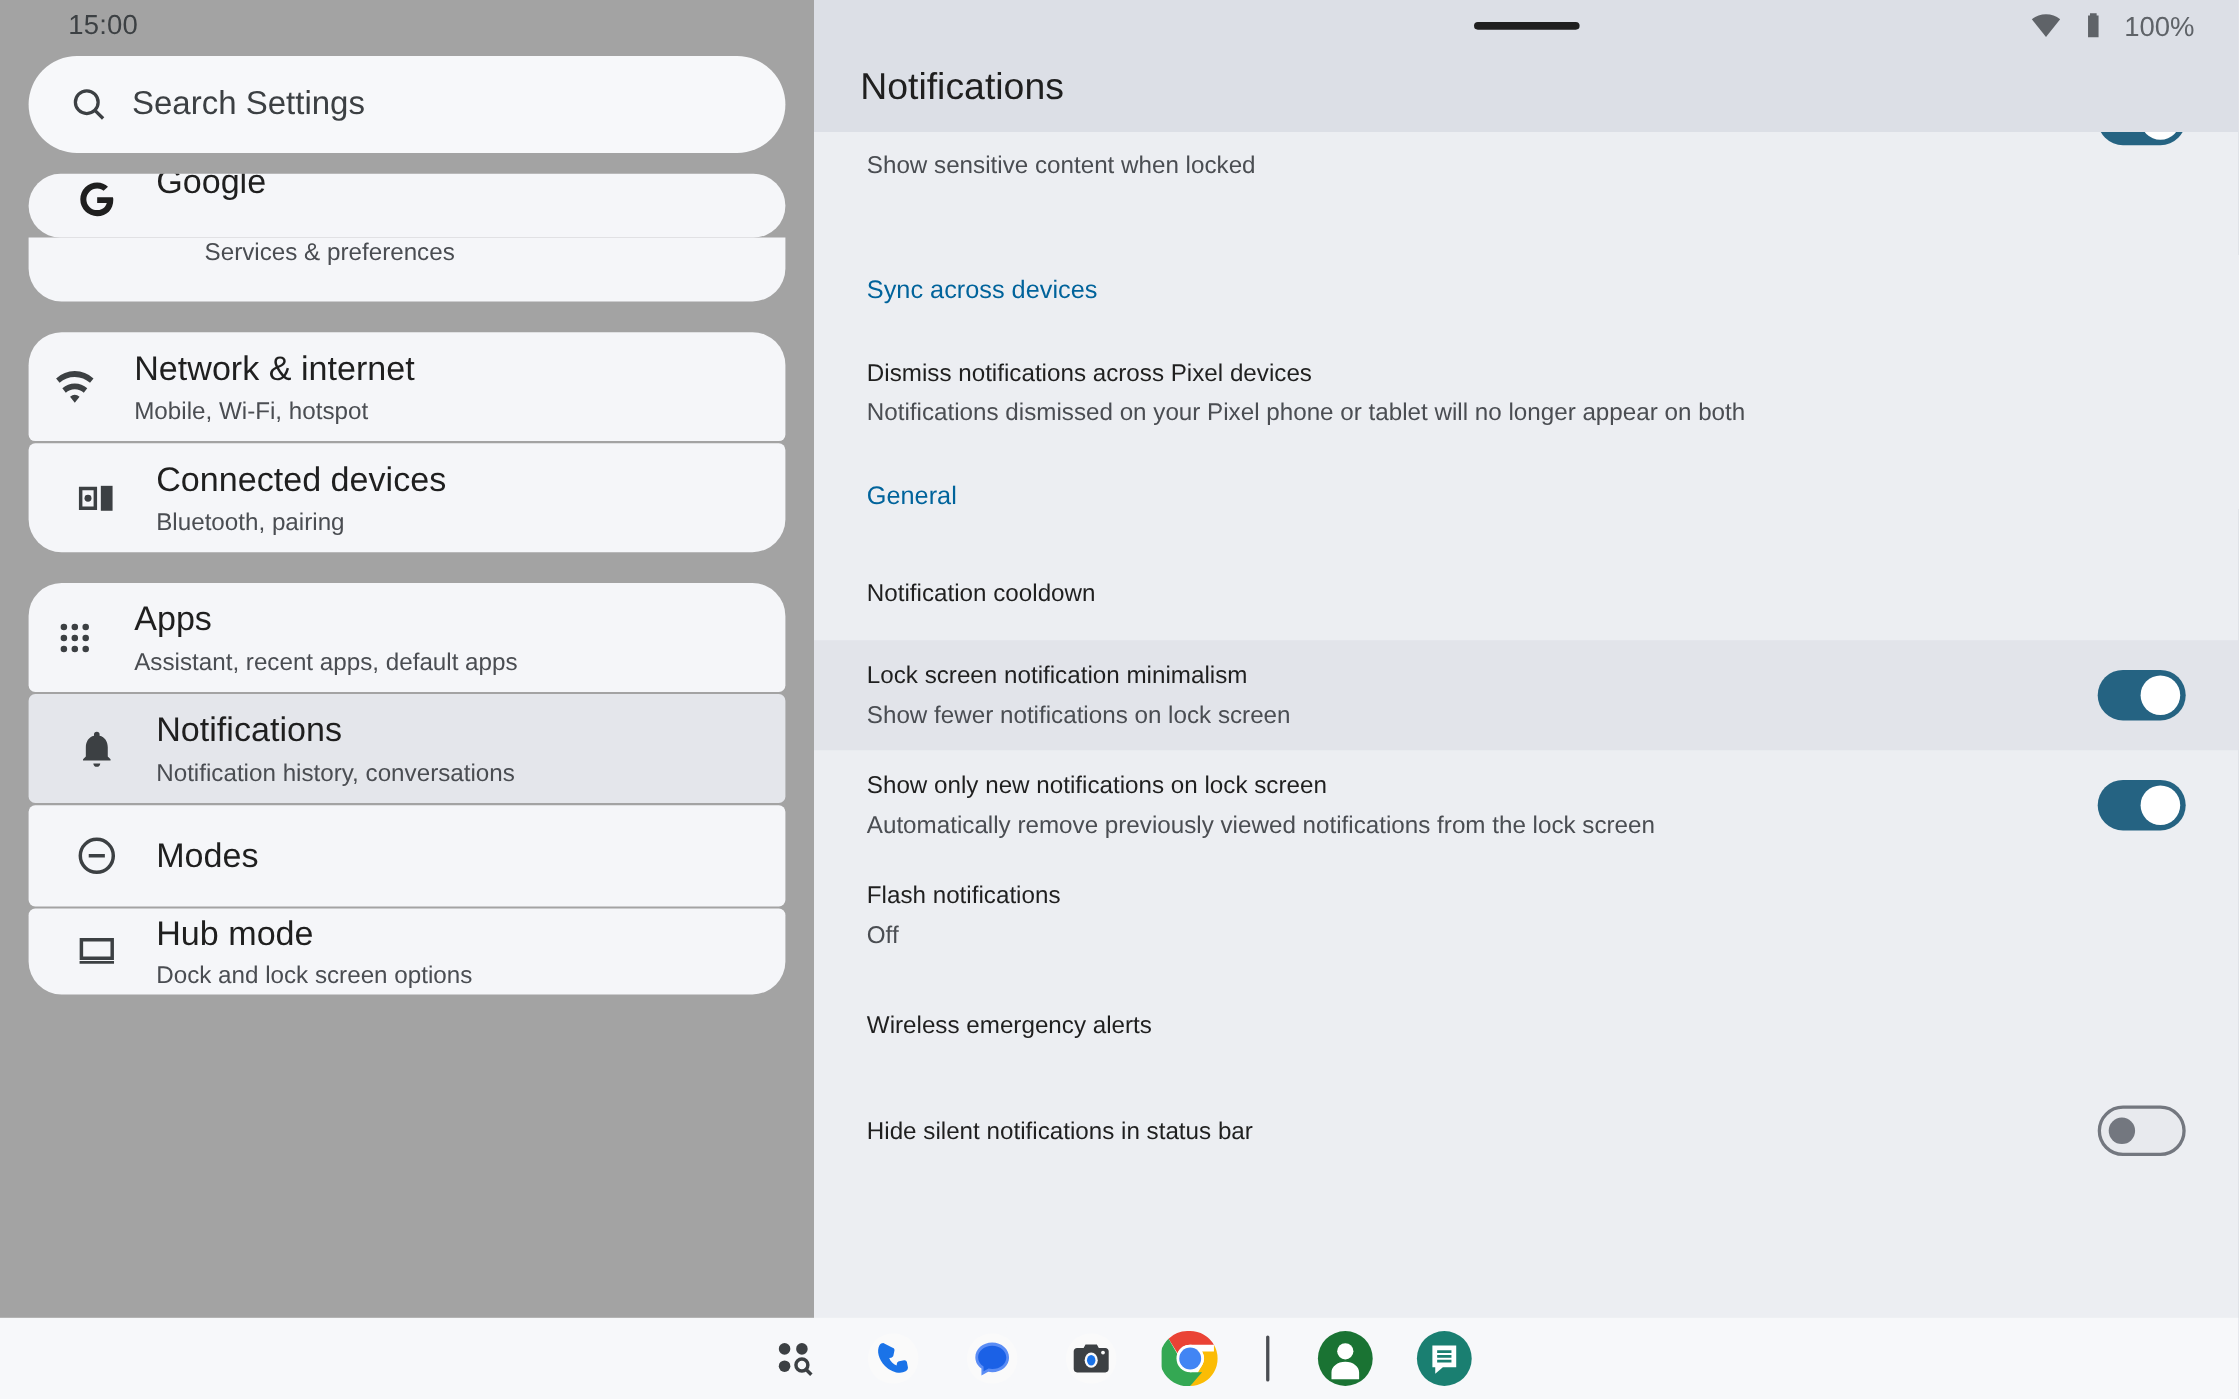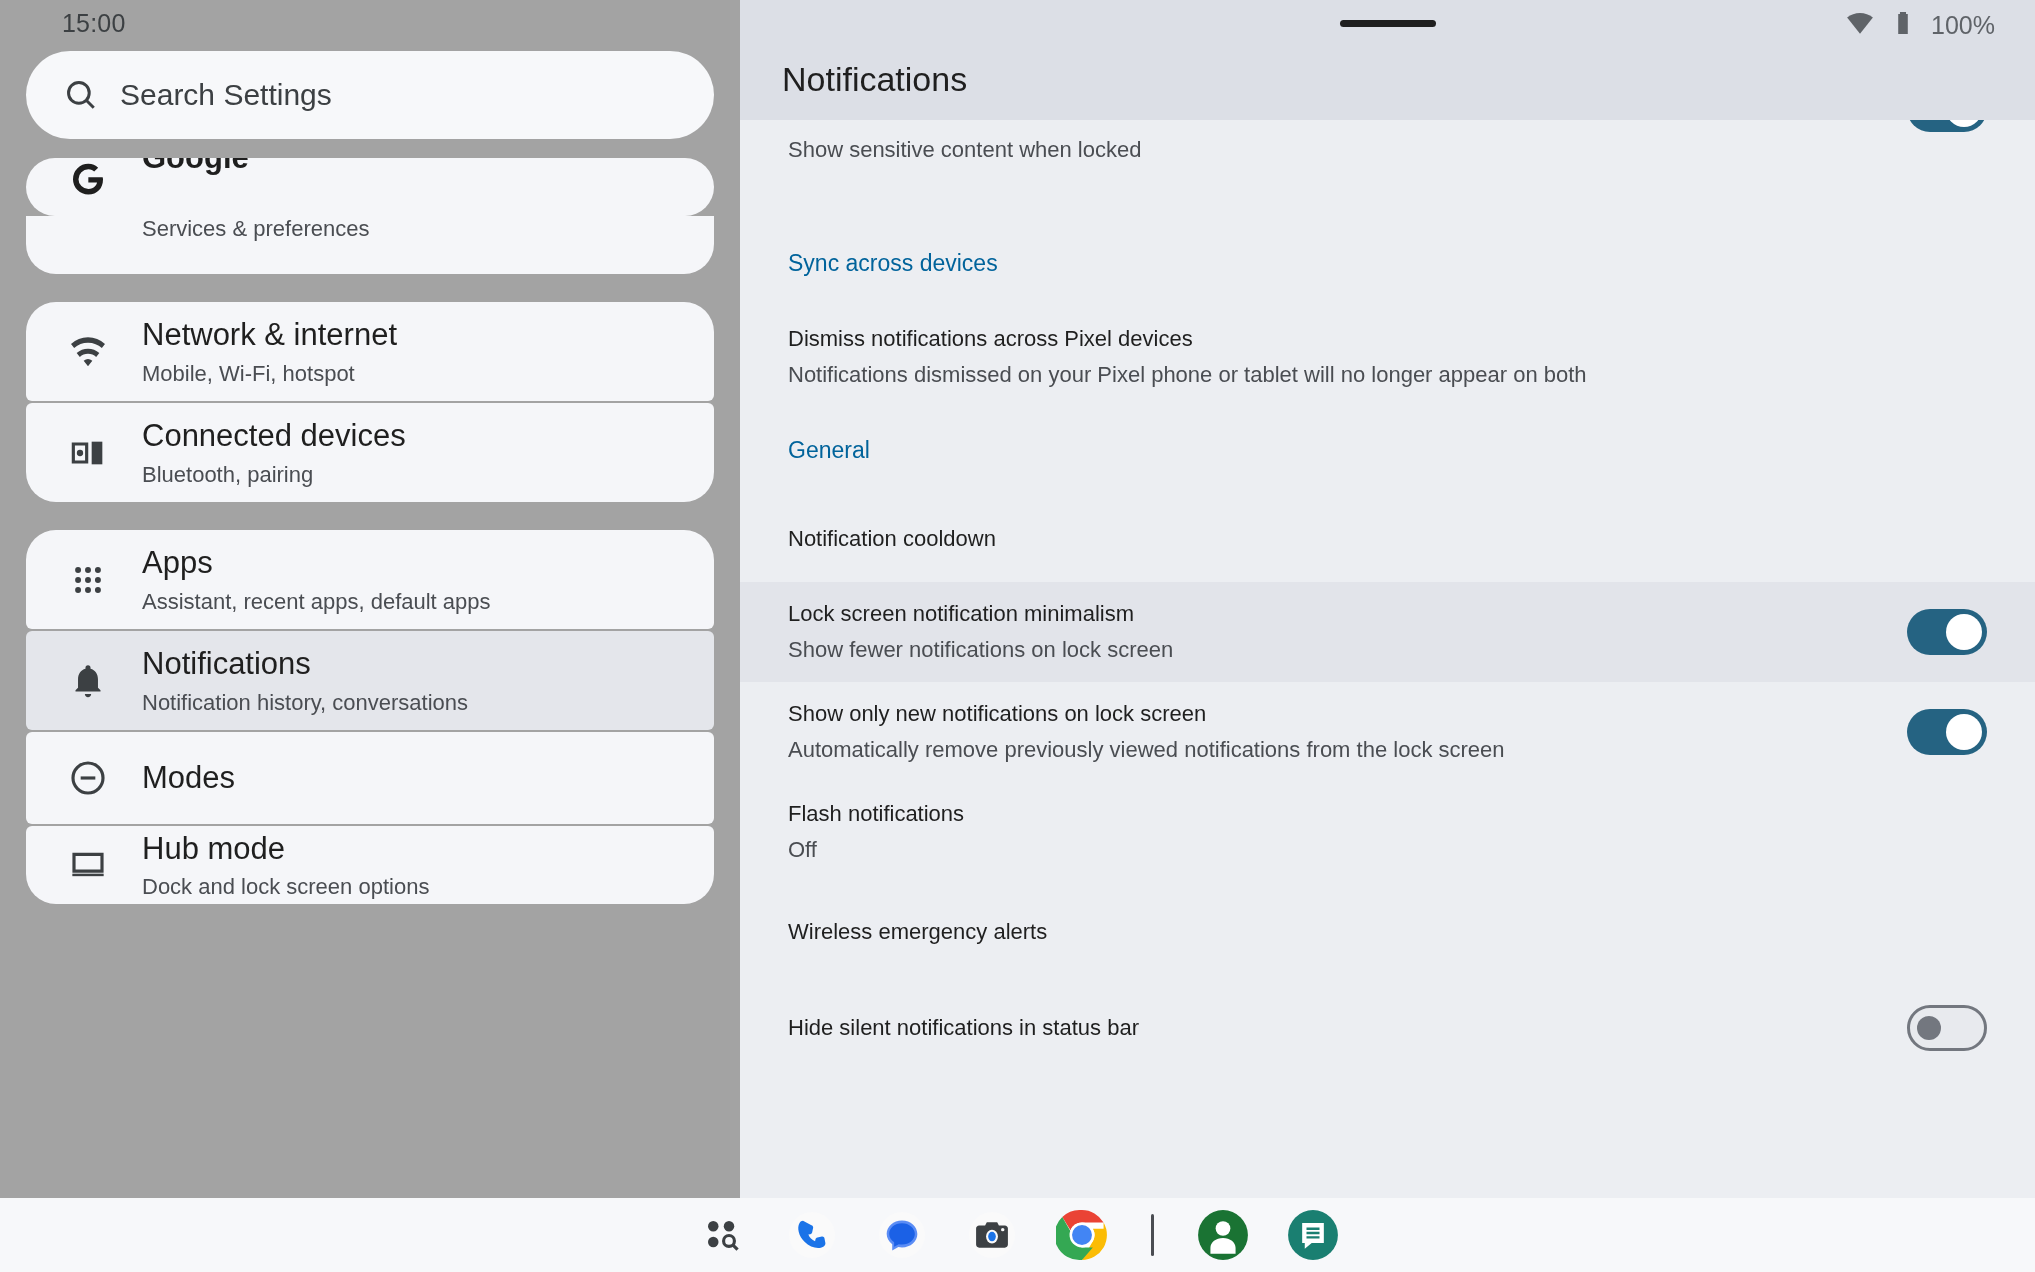--- a/index.html
+++ b/index.html
@@ -49,21 +49,21 @@
   .side-item.selected { background: #e4e6eb; }
   .side-item .si-icon {
     width: 44px; flex: 0 0 44px; height: 44px;
     display: flex; align-items: center; justify-content: center;
     margin-right: 32px;
   }
   .si-text { display: flex; flex-direction: column; justify-content: center; }
   .si-title { font-size: 31px; color: #1f1f1f; line-height: 1.15; }
   .si-sub { font-size: 22px; color: #4a4d52; margin-top: 8px; line-height: 1.15; }
 
-  .r-top { border-radius: 30px 30px 6px 6px; }
+  .r-top { border-radius: 30px 30px 6px 6px; padding-left: 20px; }
   .r-bot { border-radius: 6px 6px 30px 30px; }
   .r-all { border-radius: 30px; }
   .r-mid { border-radius: 6px; }
 
   
   .right-pane {
     width: 1295px; height: 1272px;
     position: relative; overflow: hidden;
     background: #eceef2;
     flex: 0 0 1295px;
@@ -145,34 +145,34 @@
         <svg viewBox="0 0 24 24" width="34" height="34">
             <path fill="none" stroke="#3c4043" stroke-width="2.1" d="M10.5 3.2a7.3 7.3 0 1 0 0 14.6 7.3 7.3 0 0 0 0-14.6zM15.9 15.9L21 21"></path>
           </svg>
       </span>
       <span class="search-placeholder">Search Settings</span>
     </div>
 
     <div class="side-scroll">
 
       <div class="card-group">
-        <div class="side-item r-all" style="height:58px; overflow:hidden; align-items:flex-start; padding-bottom:8px;font-weight:bold;">
+        <div class="side-item r-all" style="height:58px; overflow:hidden; align-items:center; padding-bottom:8px;">
           <span class="si-icon" style="margin-bottom:2px;">
             <svg viewBox="0 0 24 24" width="40" height="40">
                 <path fill="#1f1f1f" d="M12.2 10.4v3.1h5.2c-.2 1.3-1.6 3.9-5.2 3.9a5.9 5.9 0 0 1 0-11.8c1.7 0 2.8.7 3.5 1.3l2.4-2.3C16.6 3.2 14.6 2.3 12.2 2.3a9.2 9.2 0 0 0 0 18.4c5.3 0 8.8-3.7 8.8-9 0-.6-.1-1-.2-1.3h-8.6z"></path>
               </svg>
           </span>
           <span class="si-text">
             <span class="si-title" style="position:relative; top:-18px;">Google</span>
           </span>
         </div>
         <div class="side-item r-all" style="height:58px; margin-top:-2px; border-radius:0 0 30px 30px; align-items:flex-start; padding-top:0px;">
           <span class="si-icon"></span>
           <span class="si-text">
-            <span class="si-sub" style="margin-top:0;">Services &amp; preferences</span>
+            <span class="si-sub" style="margin-top:0;margin-left:44px;">Services &amp; preferences</span>
           </span>
         </div>
       </div>
 
       <div class="group-gap"></div>
 
       <div class="card-group">
         <div class="side-item r-top" style="height:99px;">
           <span class="si-icon">
             <svg viewBox="0 0 24 24" width="40" height="40">

